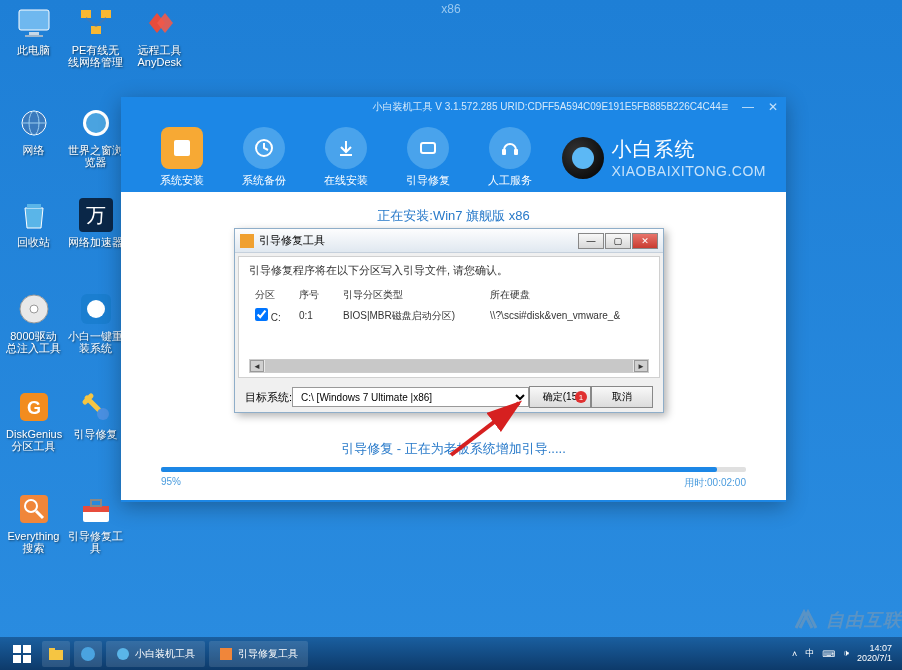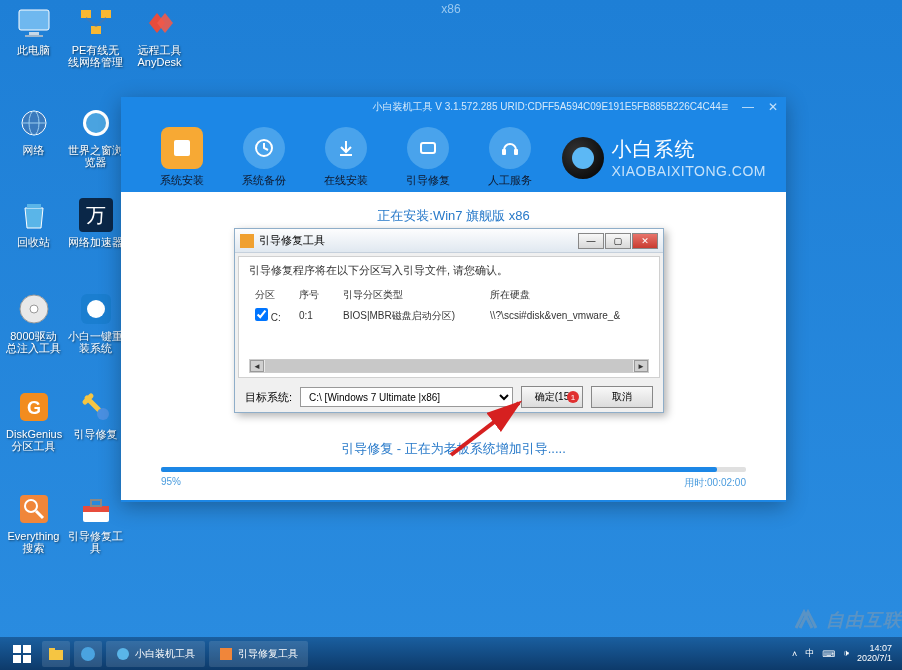--- a/index.html
+++ b/index.html
@@ -63,21 +63,21 @@
     
     .toolbar {
       height: 75px;
       display: flex;
       align-items: center;
       padding: 6px 20px 0;
     }
     .toolbar-item {
       width: 82px;
       text-align: center;
-      color: #0f172a;
+      color: #ffffff;
       cursor: pointer;
     }
     .toolbar-item .ticon {
       width: 42px; height: 42px;
       margin: 0 auto 4px;
       border-radius: 50%;
       background: #49a3ec;
       display: flex; align-items: center; justify-content: center;
     }
     .toolbar-item.active .ticon { background: #f7a934; border-radius: 8px; }
@@ -225,21 +225,21 @@
       border: 1px solid #999;
       font-size: 8px;
       display: flex; align-items: center; justify-content: center;
     }
     .scroll-track .thumb { flex: 1; background: #c8c8c8; margin: 0 1px; }
     
     .dialog-footer {
       padding: 5px 10px;
       display: flex;
       align-items: center;
-      gap: 8px;
+      gap: 0;
       font-size: 11px;
     }
     .dialog-footer select {
       flex: 1;
       height: 20px;
       font-size: 10px;
       border: 1px solid #999;
       background: #fff;
       padding: 0 4px;
     }

